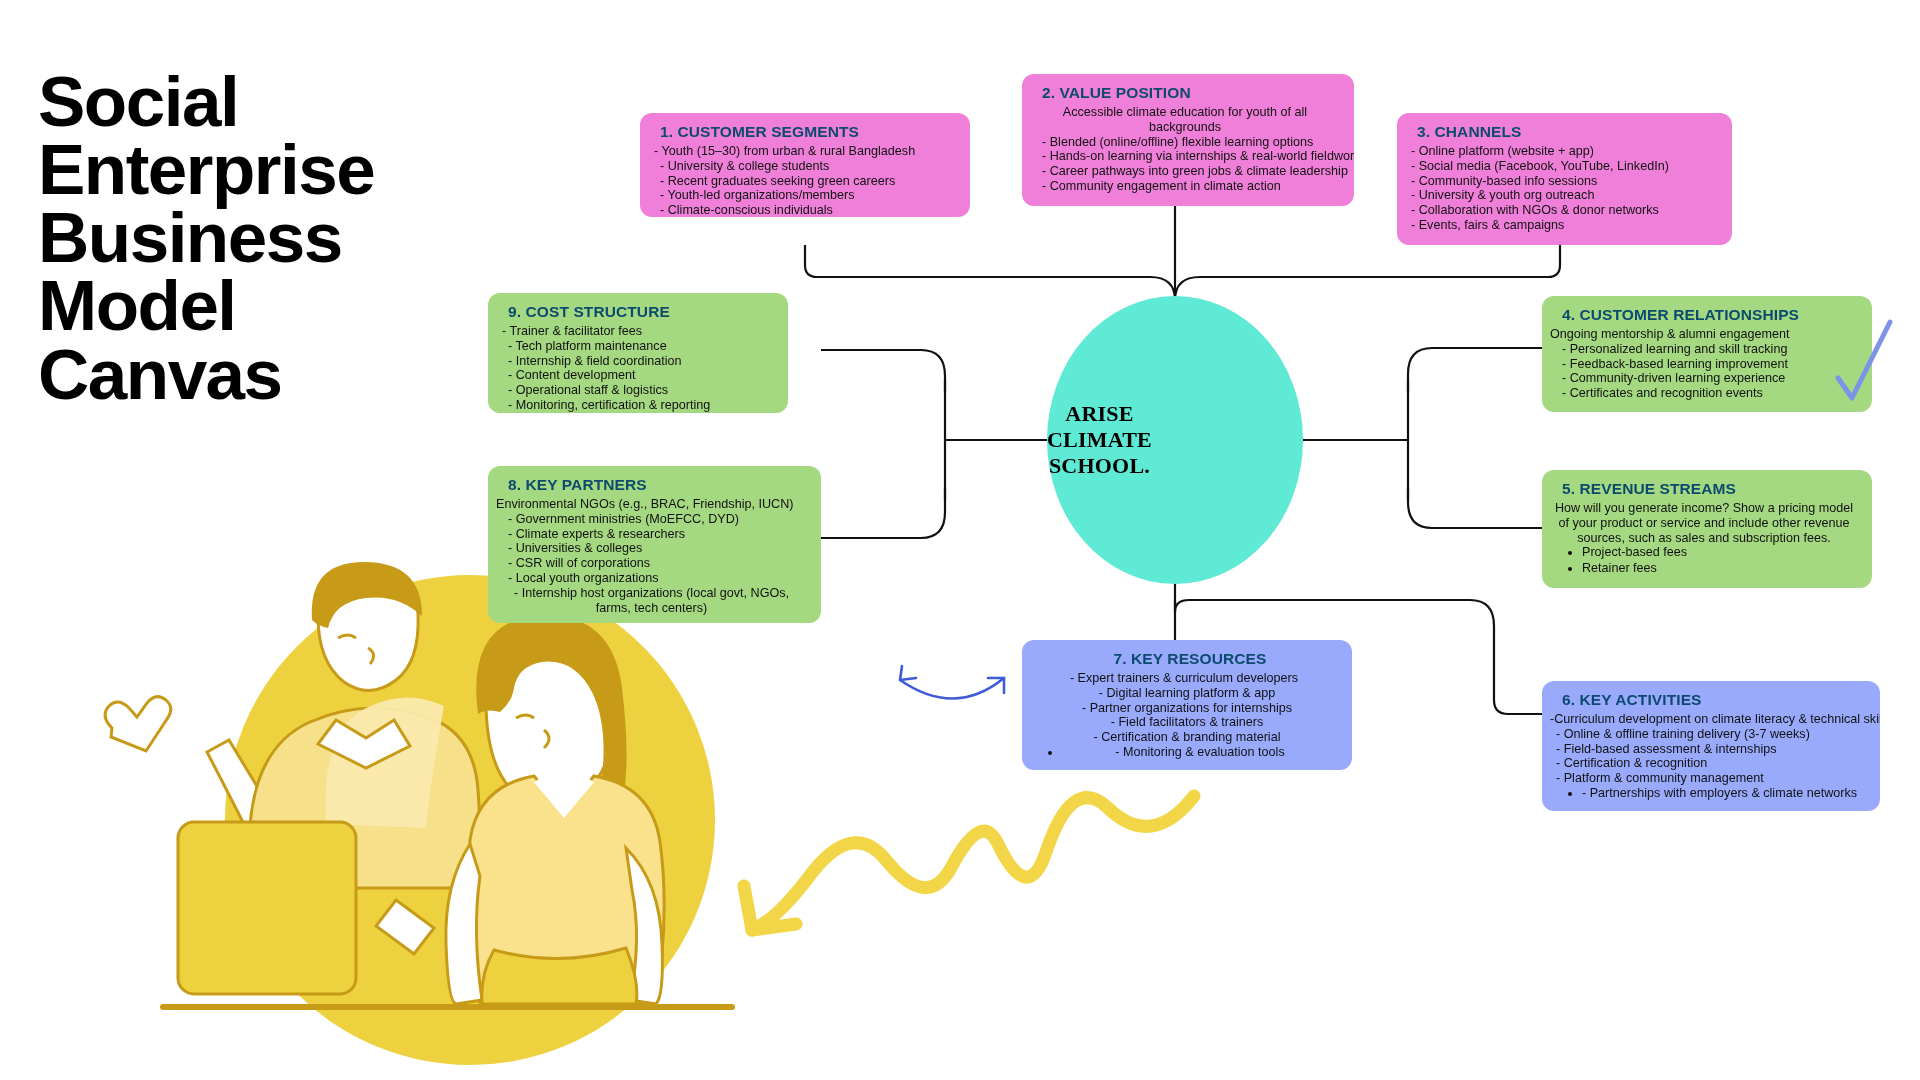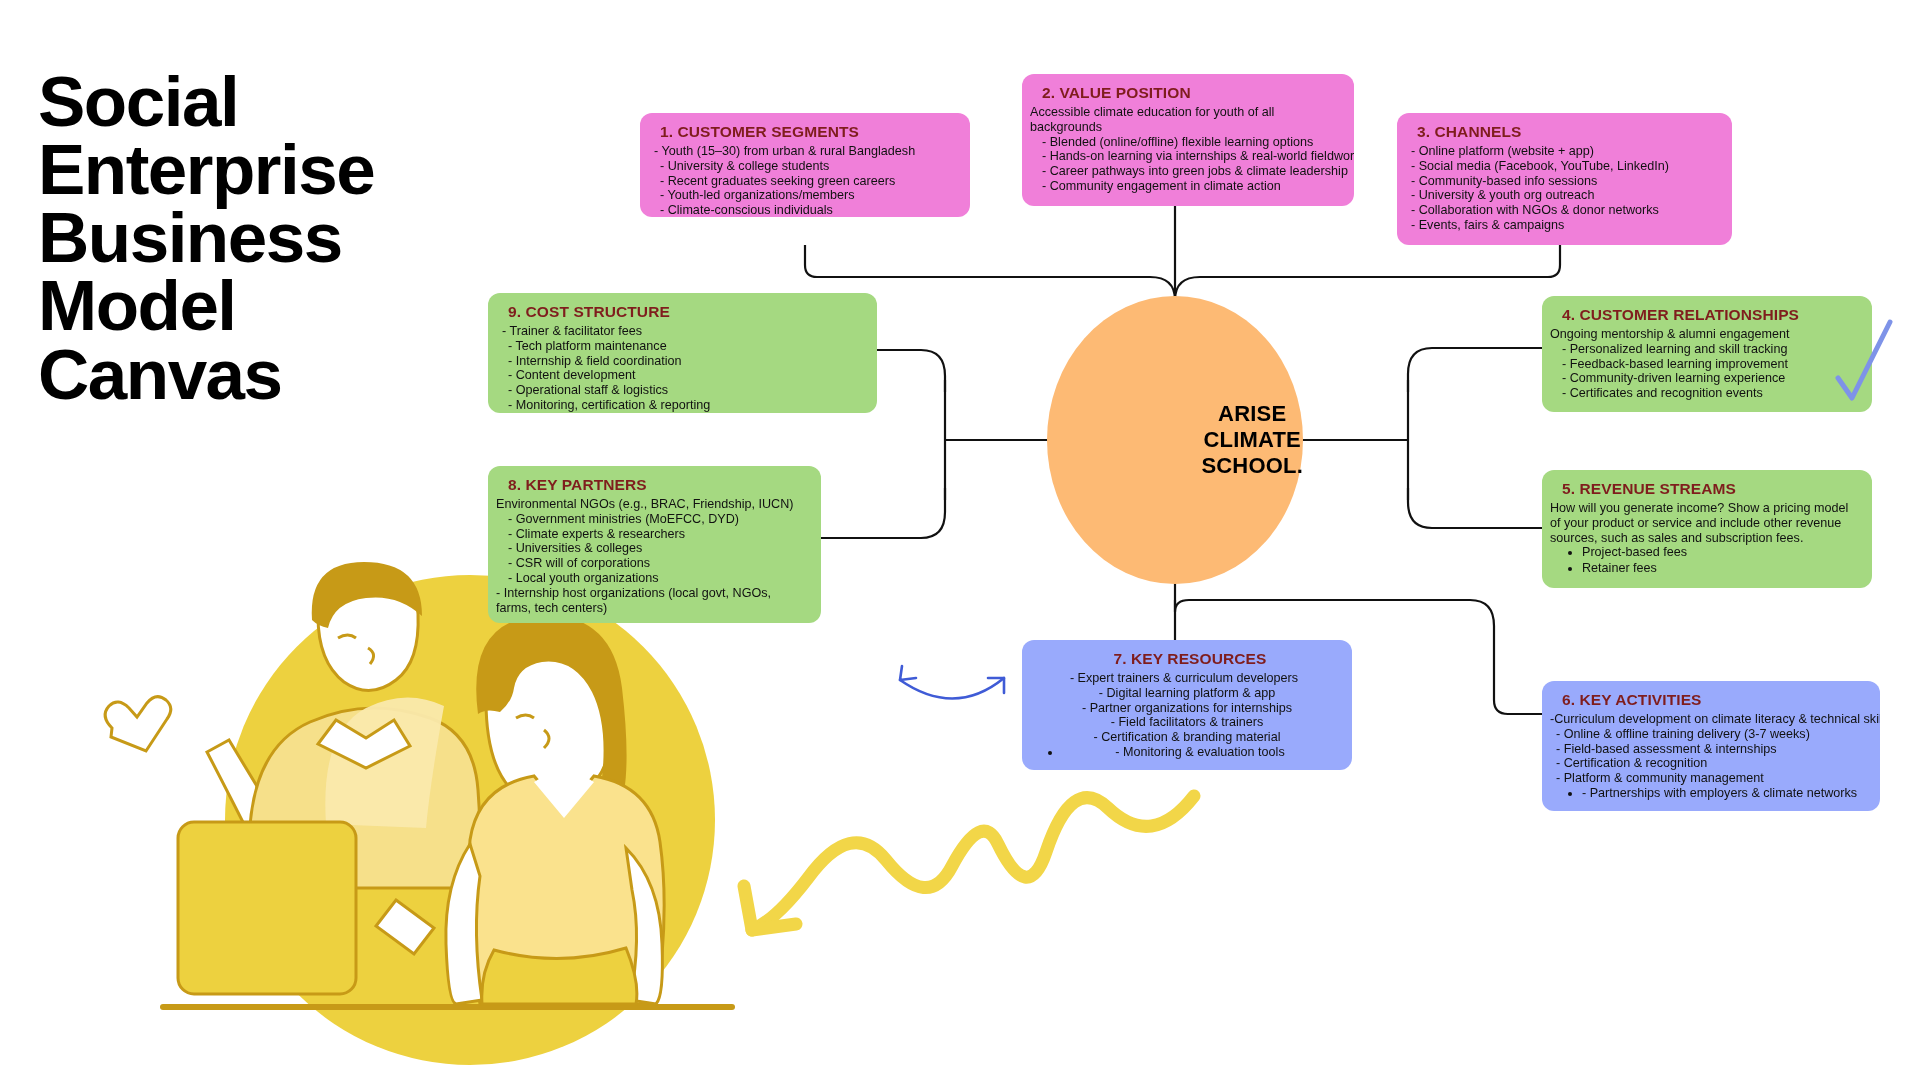--- a/index.html
+++ b/index.html
@@ -23,50 +23,50 @@
   
   .card{
     position:absolute;
     border-radius:12px;
     padding:8px 14px 10px 14px;
     color:#111;
     overflow:hidden;
   }
   .card .ttl{
     font-size:15.5px; font-weight:bold; letter-spacing:.1px;
-    margin:2px 0 3px 6px; color:#7f1d1d;
+    margin:2px 0 3px 6px; color:#0c4a6e;
   }
   .card .body{ font-size:12.6px; line-height:1.175; }
   .card .body .ln{ white-space:nowrap; }
   .card .body .ln.ind{ padding-left:6px; }
-  .card .body .ln.wrapok{ white-space:normal; }
+  .card .body .ln.wrapok{ white-space:normal;text-align:center; }
   .card .body ul{ list-style:disc; margin:0 0 0 26px; }
   .card .body ul li{ font-size:12.6px; line-height:1.24; }
 
   .pink { background:#F07FD9; }
   .green{ background:#A5D981; }
   .blue { background:#99AAFC; }
 
   
   #card-1{ left:640px;  top:113px; width:330px;  height:104px; }
   #card-2{ left:1022px; top:74px;  width:332px;  height:132px; }
   #card-3{ left:1397px; top:113px; width:335px;  height:132px; }
-  #card-9{ left:488px;  top:293px; width:389px;  height:120px; }
+  #card-9{ left:488px;  top:293px; width:300px;  height:120px; }
   #card-8{ left:488px;  top:466px; width:333px;  height:157px; }
   #card-4{ left:1542px; top:296px; width:330px;  height:116px; }
   #card-5{ left:1542px; top:470px; width:330px;  height:118px; }
   #card-7{ left:1022px; top:640px; width:330px;  height:130px;text-align:center; }
   #card-6{ left:1542px; top:681px; width:338px;  height:130px; }
 
   
   #hub{
     position:absolute; left:1047px; top:296px;
     width:256px; height:288px; border-radius:50%;
-    background:#fdba74;
-    display:flex; align-items:center; justify-content:flex-end;
+    background:#5eead4;
+    display:flex; align-items:center; justify-content:flex-start;font-family:Liberation Serif, serif;
   }
   #hub-label{
     font-size:22px; font-weight:bold; line-height:1.18;
     text-align:center; color:#000; letter-spacing:.2px;
     white-space:pre-line;
   }
 
   
   #connectors,#deco,#illo{ position:absolute; left:0; top:0; width:1920px; height:1080px; pointer-events:none; }
   #connectors{ z-index:1; }

